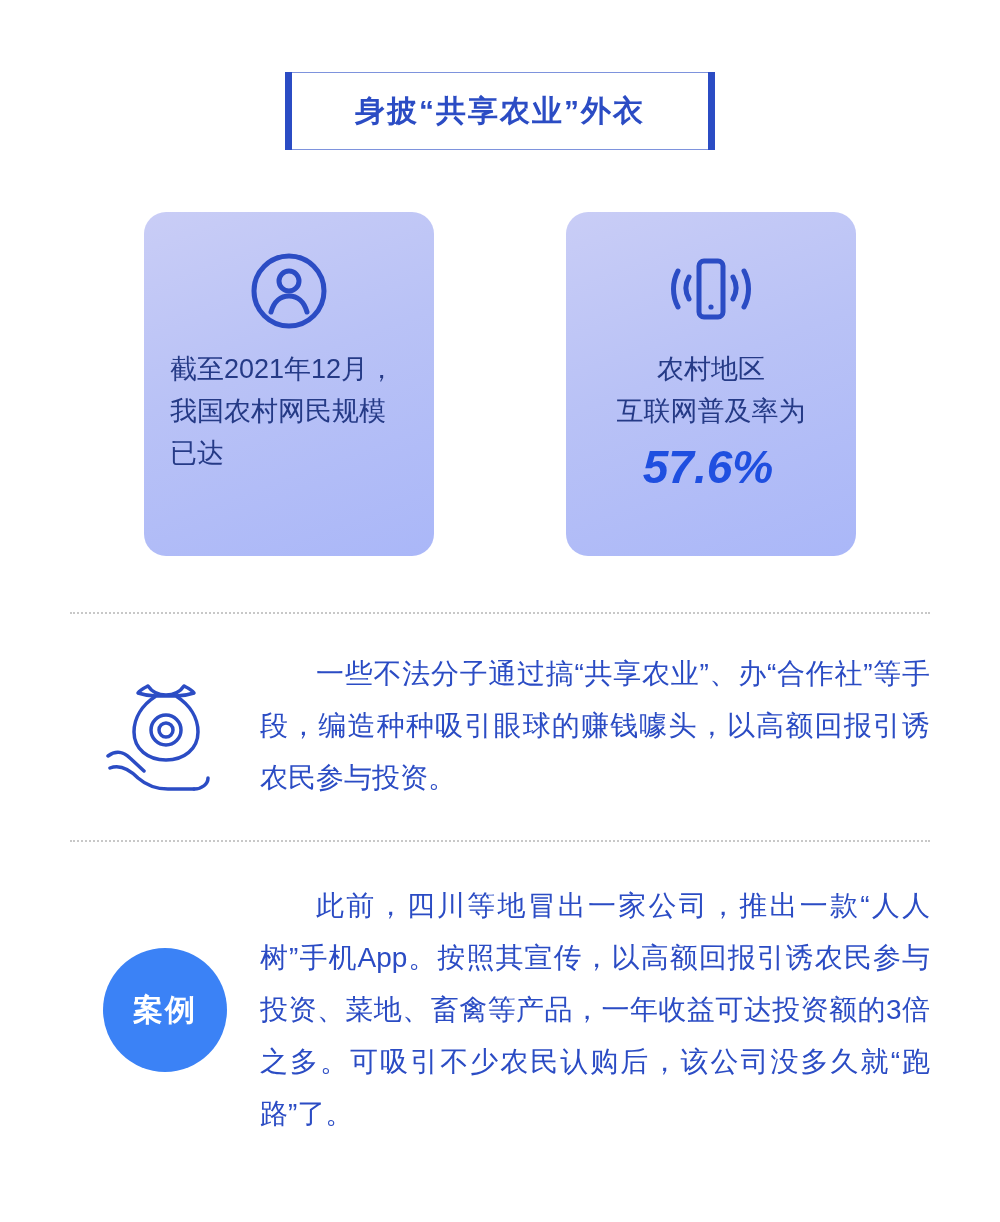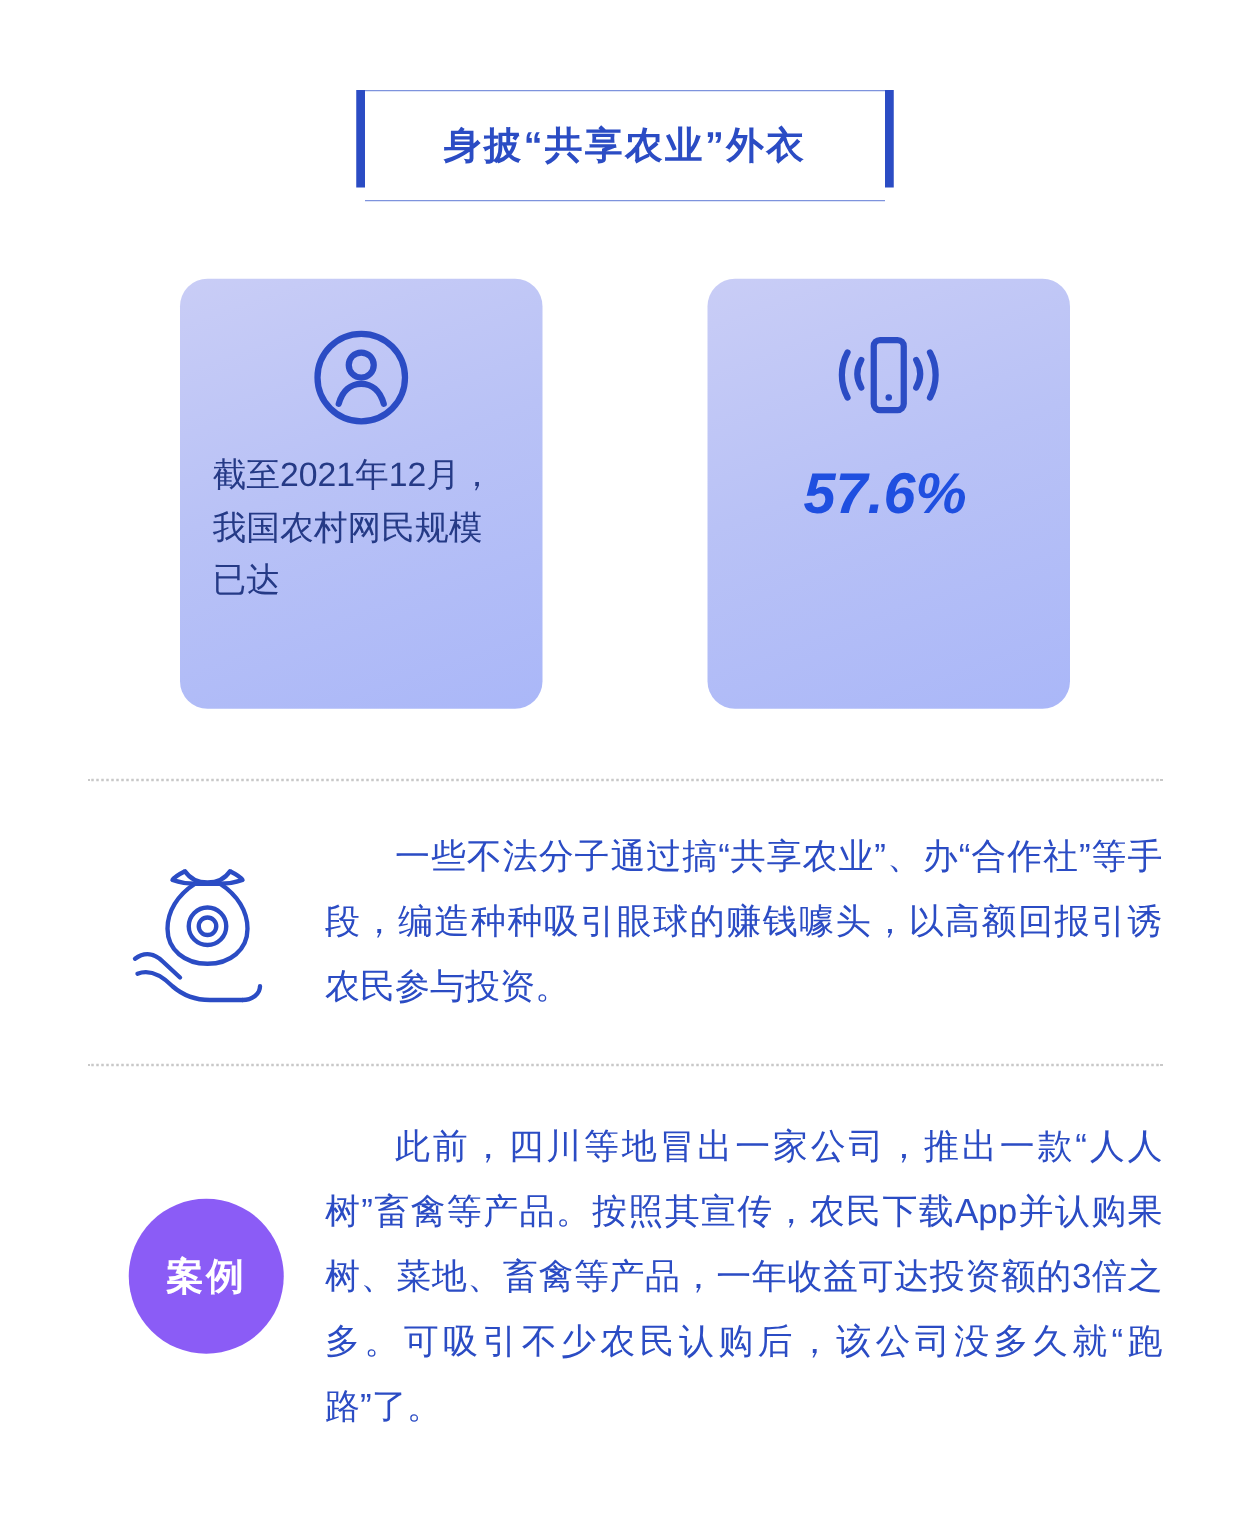--- a/index.html
+++ b/index.html
@@ -13,21 +13,21 @@
     font-family: "Liberation Sans", "DejaVu Sans", sans-serif;
     color: #2b4cc4;
     position: relative;
     overflow: hidden;
   }
 
   
   .title-wrap {
     margin: 72px auto 0 auto;
     width: 430px;
-    height: 89px;
+    height: 78px;
     position: relative;
     display: flex;
     align-items: center;
     justify-content: center;
   }
   .title-wrap .bar {
     position: absolute;
     top: 0;
     width: 7px;
     height: 78px;
@@ -145,21 +145,21 @@
   .badge-col {
     width: 190px;
     flex: 0 0 190px;
     display: flex;
     justify-content: center;
   }
   .badge {
     width: 124px;
     height: 124px;
     border-radius: 50%;
-    background: #8b5cf6;
+    background: #3b82f6;
     color: #ffffff;
     font-size: 30px;
     font-weight: bold;
     display: flex;
     align-items: center;
     justify-content: center;
     letter-spacing: 2px;
   }
   .block2 .para { flex: 1; }
 </style>
@@ -194,20 +194,22 @@
       <svg width="92" height="80" viewBox="0 0 92 80" aria-hidden="true">
         <rect x="34" y="10" width="24" height="56" rx="5" fill="none" stroke="#2b4cc4" stroke-width="5"></rect>
         <circle cx="46" cy="56" r="2.6" fill="#2b4cc4"></circle>
         <path d="M24 26c-4 7-4 15 0 22" fill="none" stroke="#2b4cc4" stroke-width="5" stroke-linecap="round"></path>
         <path d="M13 20c-6 11-6 25 0 36" fill="none" stroke="#2b4cc4" stroke-width="5" stroke-linecap="round"></path>
         <path d="M68 26c4 7 4 15 0 22" fill="none" stroke="#2b4cc4" stroke-width="5" stroke-linecap="round"></path>
         <path d="M79 20c6 11 6 25 0 36" fill="none" stroke="#2b4cc4" stroke-width="5" stroke-linecap="round"></path>
       </svg>
     </div>
     <div class="card-body">
+      <div class="card-lines" style="white-space: pre-line;">农村地区
+互联网普及率为</div>
       <div class="big">
         <span>57.6%</span><span class="unit"></span>
       </div>
     </div>
   </div>
 
 </div>
 
 <div class="divider d1"></div>
 
@@ -227,14 +229,14 @@
   </div>
   <div class="para">一些不法分子通过搞“共享农业”、办“合作社”等手段，编造种种吸引眼球的赚钱噱头，以高额回报引诱农民参与投资。</div>
 </div>
 
 <div class="divider d2"></div>
 
 <div class="block2">
   <div class="badge-col">
     <div class="badge">案例</div>
   </div>
-  <div class="para">此前，四川等地冒出一家公司，推出一款“人人树”畜禽等产品。按照其宣传，农民下载App并认购果树、菜地、畜禽等产品，一年收益可达投资额的3倍之多。可吸引不少农民认购后，该公司没多久就“跑路”了。</div>
+  <div class="para">此前，四川等地冒出一家公司，推出一款“人人树”手机App。按照其宣传，以高额回报引诱农民参与投资、菜地、畜禽等产品，一年收益可达投资额的3倍之多。可吸引不少农民认购后，该公司没多久就“跑路”了。</div>
 </div>
 
 </body></html>

